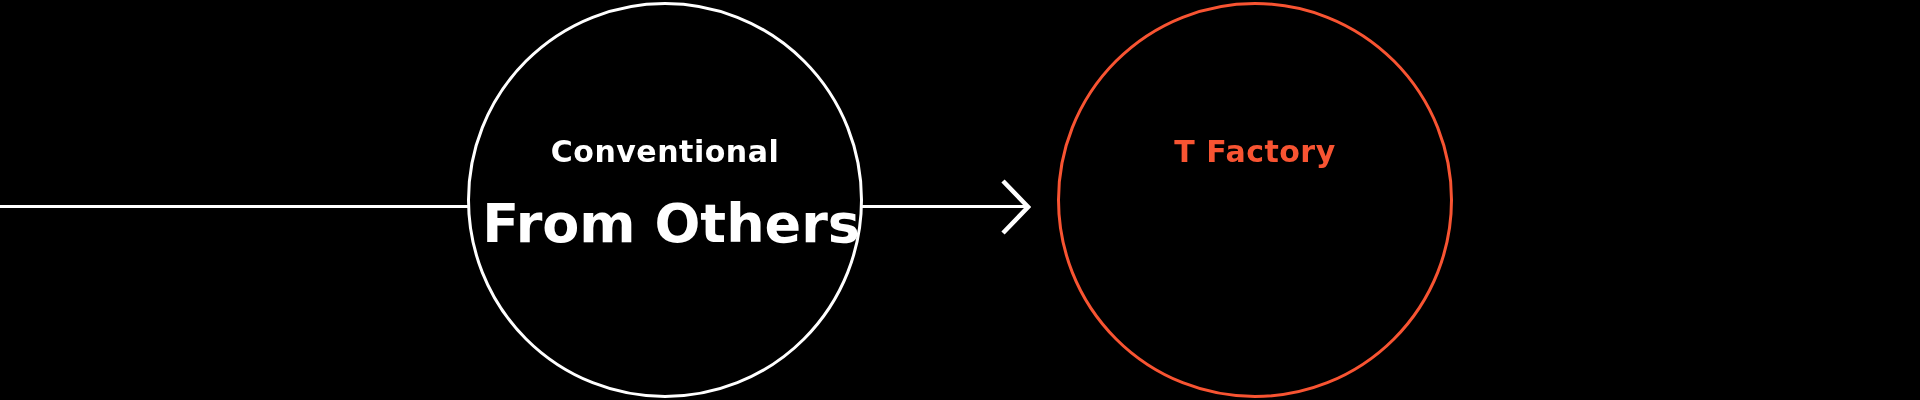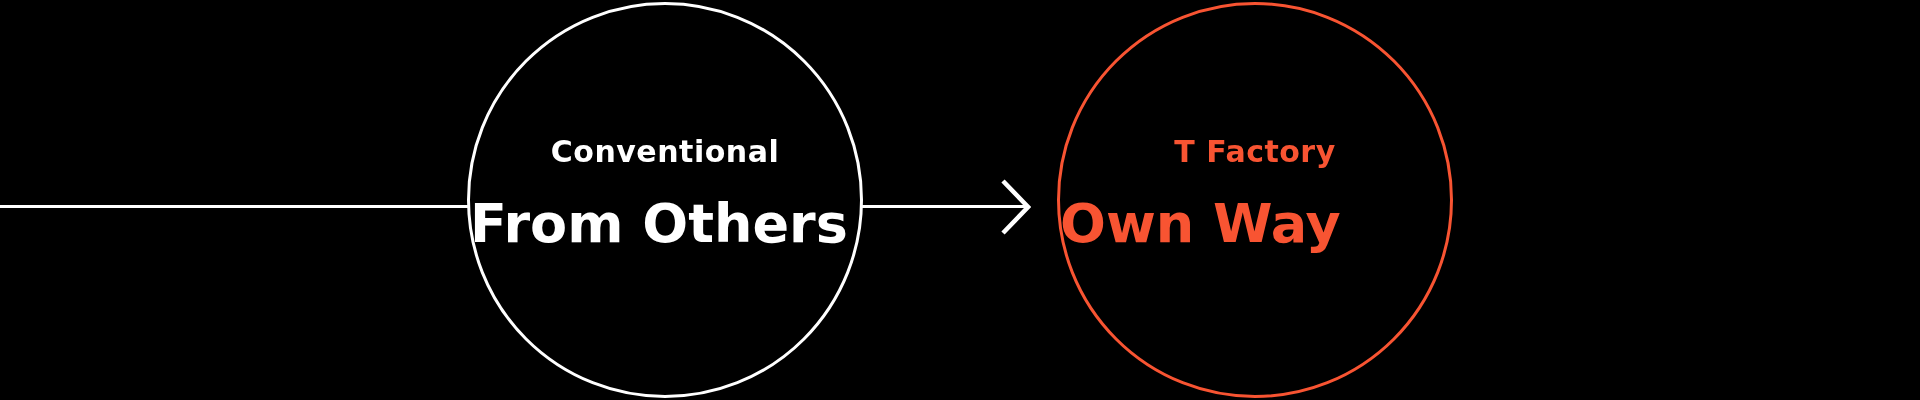--- a/index.html
+++ b/index.html
@@ -68,21 +68,21 @@
     font-size: 30px;
     line-height: 1.15;
     font-weight: 700;
     letter-spacing: 0.5px;
   }
   .circle .title {
     position: absolute;
     top: 188px;
     left: 0;
     right: 0;
-    text-align: left;
+    text-align: right;
     font-size: 54px;
     line-height: 1.15;
     font-weight: 700;
     letter-spacing: 0px;
   }
 </style>
 </head>
 <body>
 
 <div class="stage">
@@ -93,16 +93,15 @@
     <polyline points="2,2 27,28 2,54" fill="none" stroke="#FFFFFF" stroke-width="4.5"></polyline>
   </svg>
 
   <div class="circle from">
     <div class="subtitle">Conventional</div>
     <div class="title">From Others</div>
   </div>
 
   <div class="circle to">
     <div class="subtitle">T Factory</div>
-    <div class="title">Own Way</div>
   </div>
 
 </div>
 
 </body></html>

